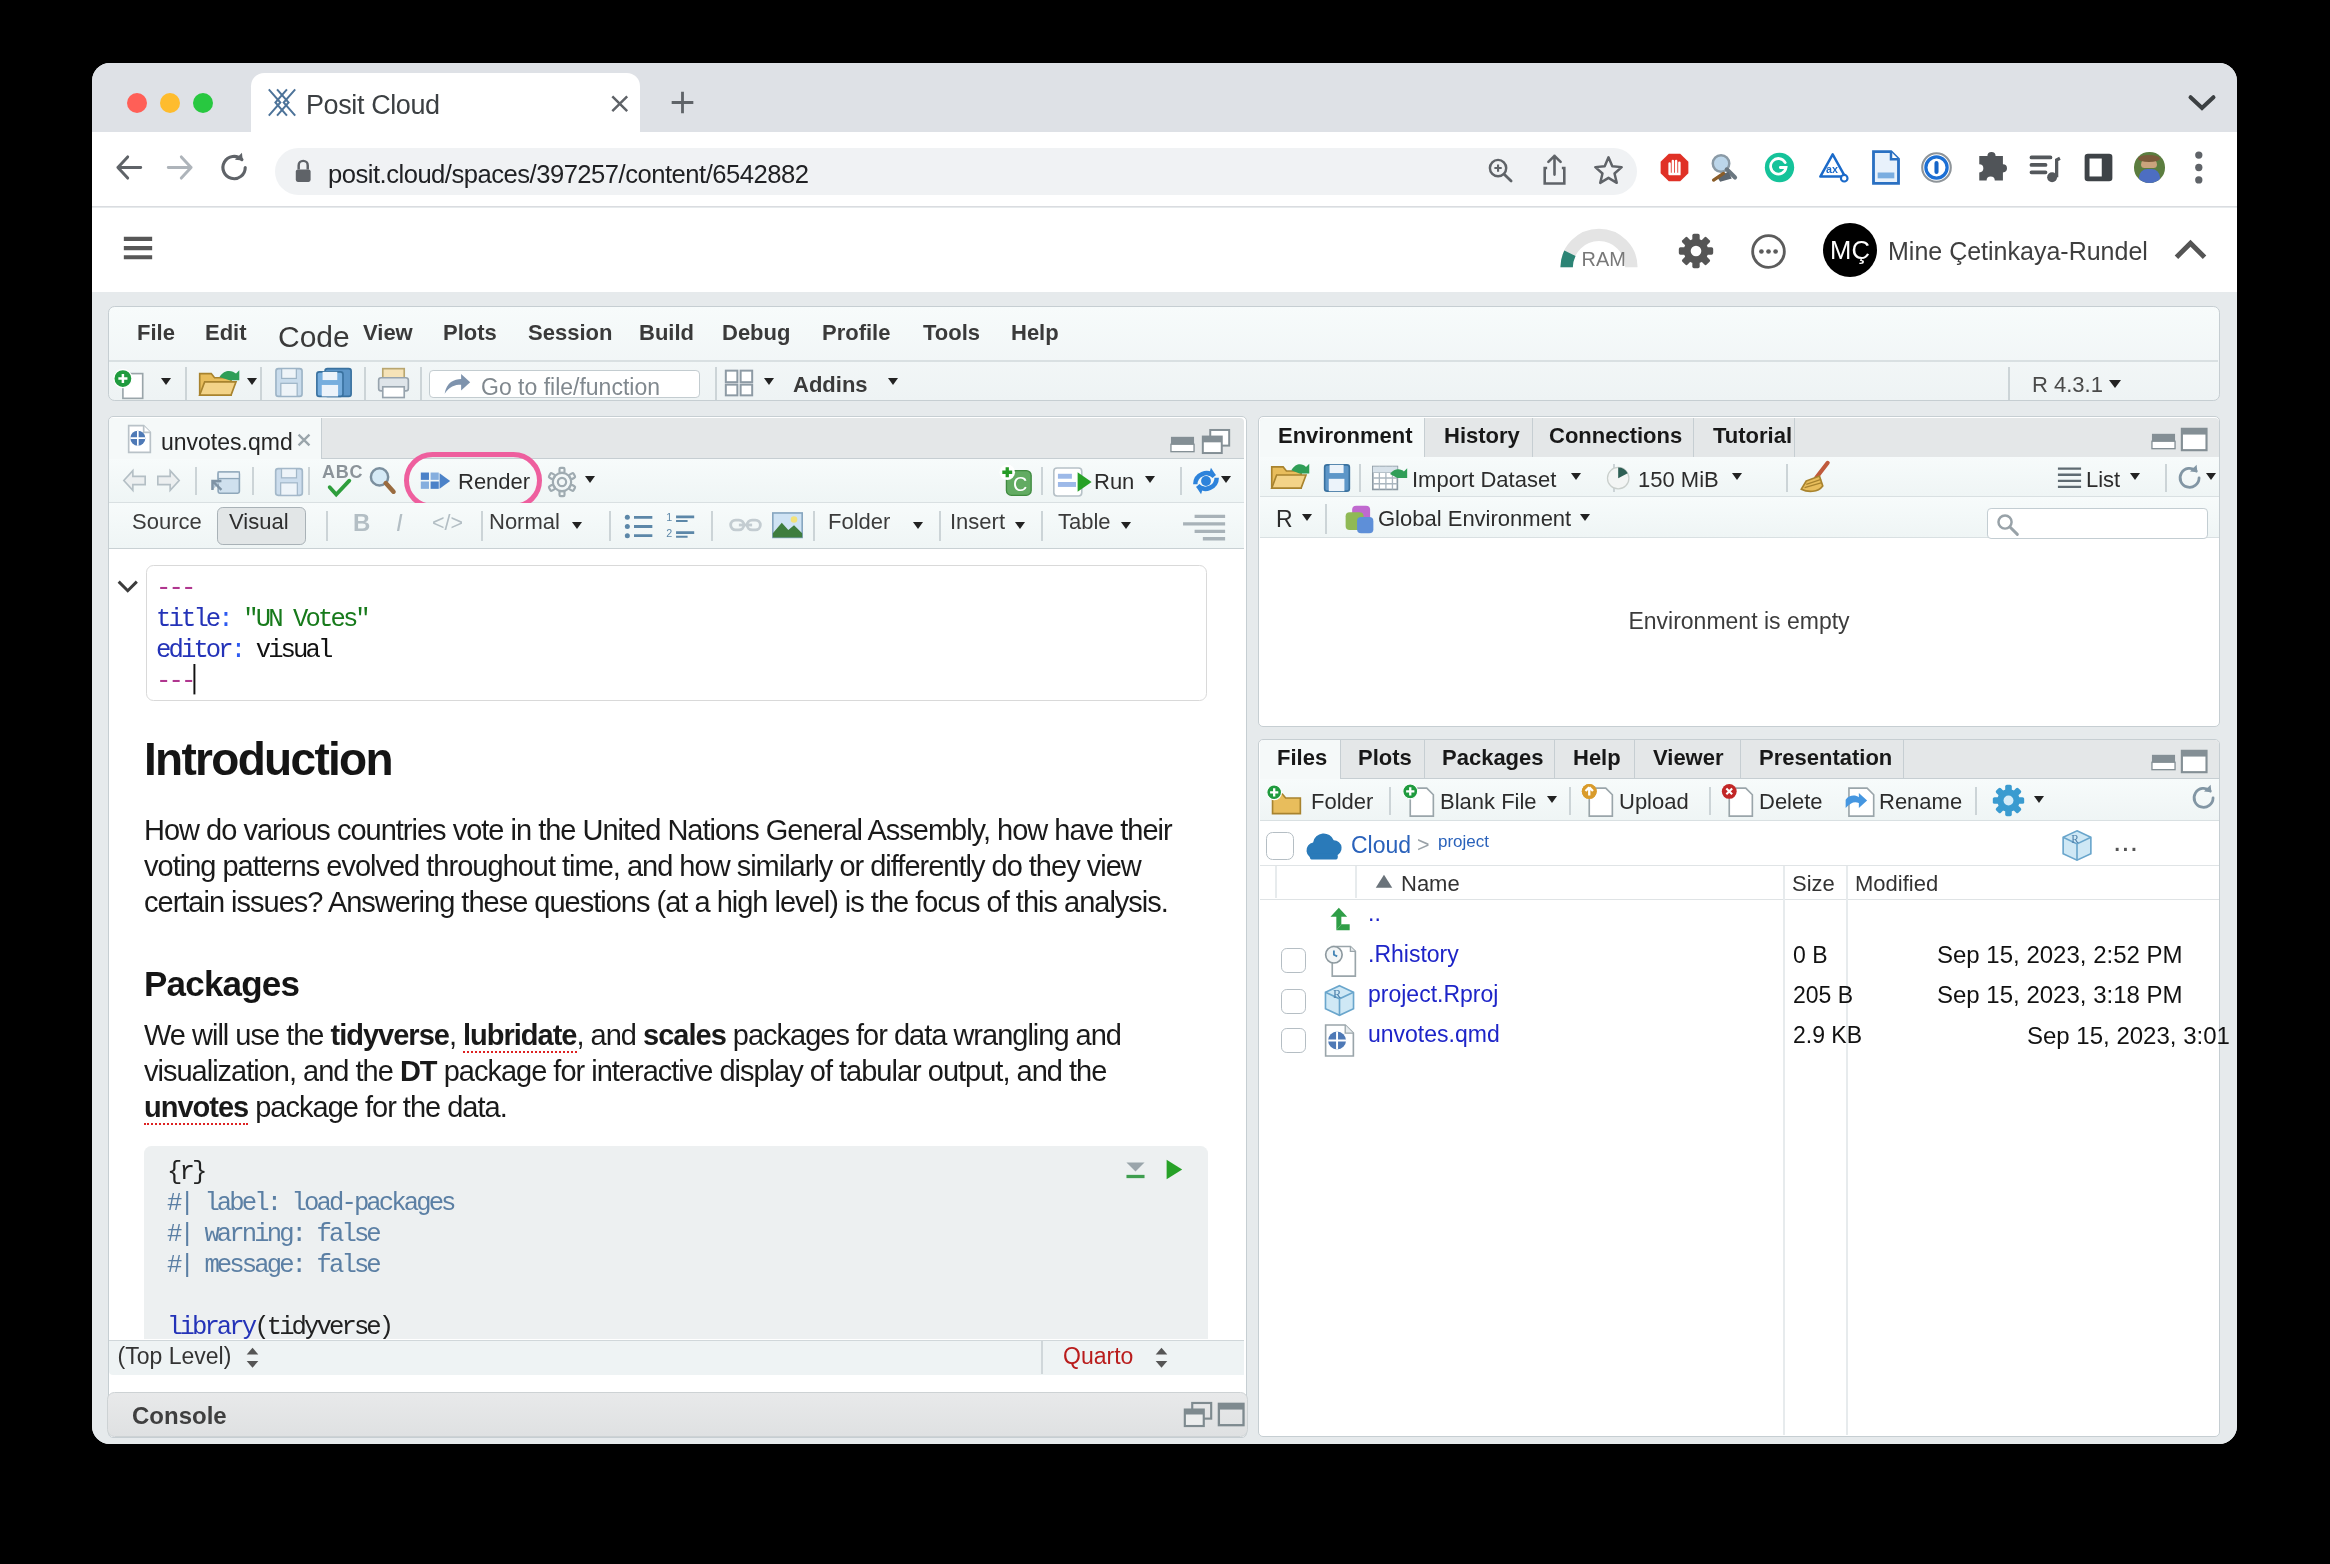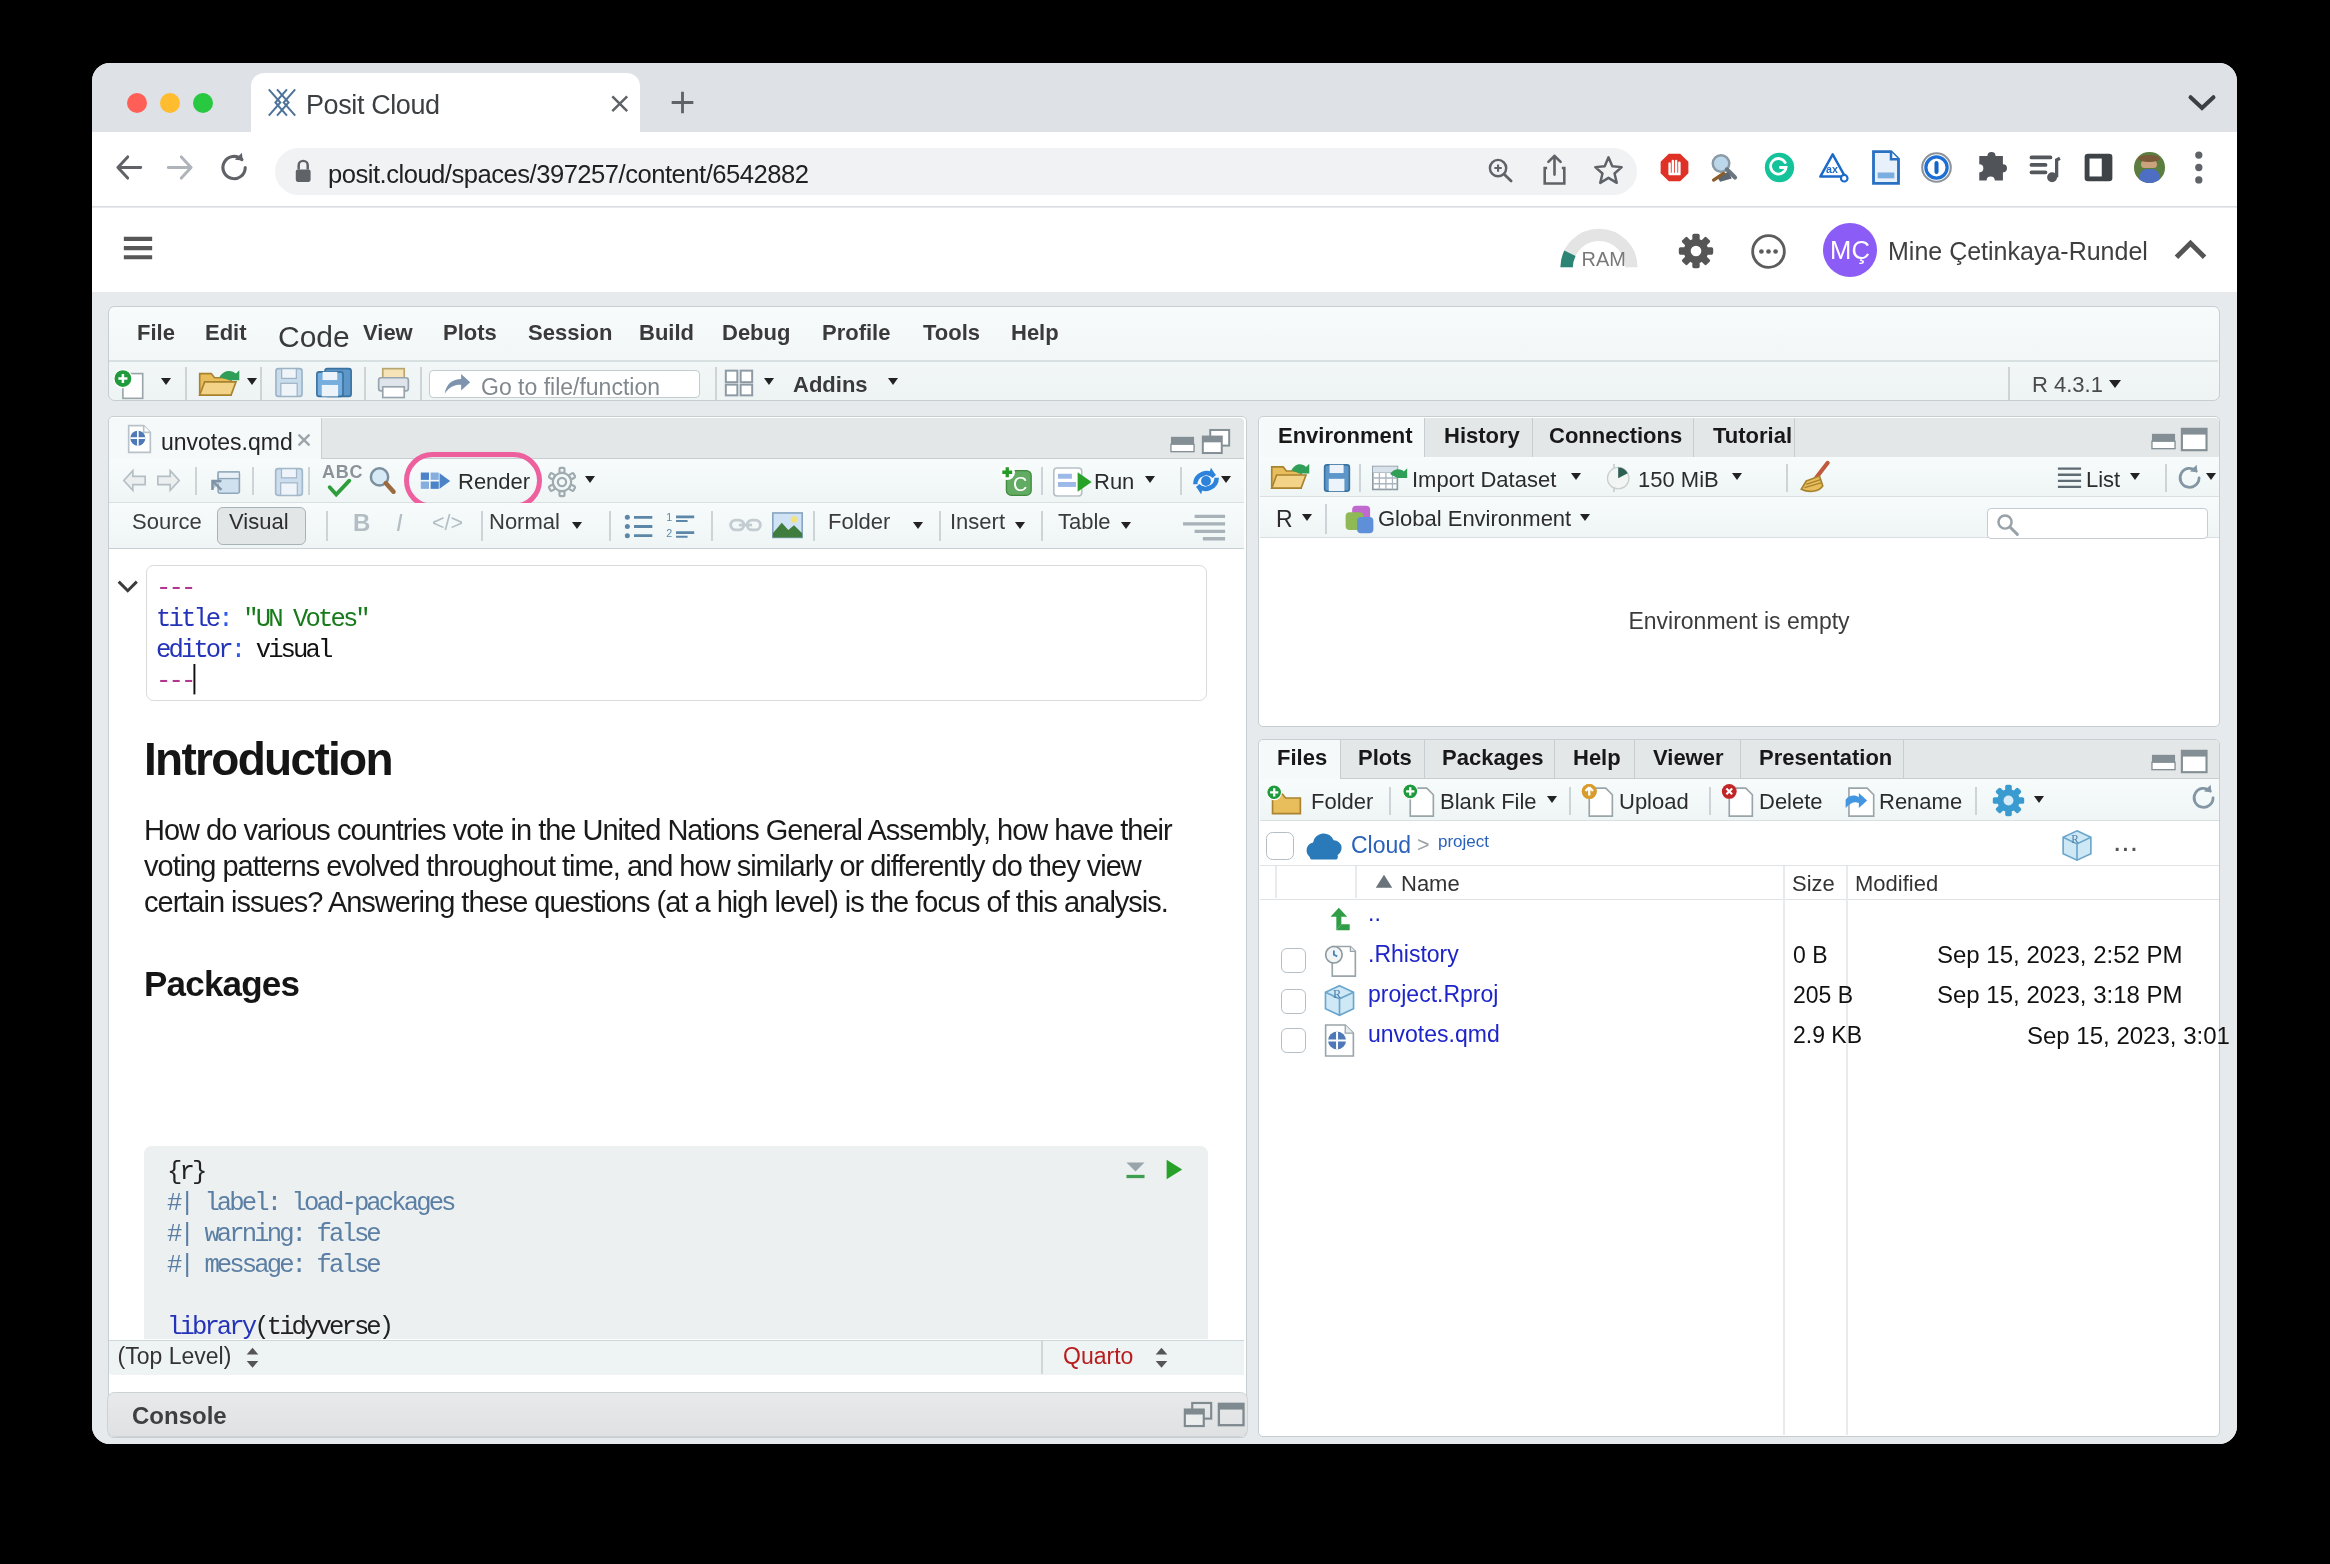--- a/index.html
+++ b/index.html
@@ -188,21 +188,21 @@
     </g>
     <circle cx="0" cy="0" r="6.5" fill="#fff"></circle>
   </svg>
 
   <svg class="abs" style="left:1659px;top:171px;" width="35" height="35" viewBox="0 0 42 42">
     <circle cx="21" cy="21" r="19" stroke="#5c5c5c" stroke-width="3.4" fill="none"></circle>
     <circle cx="12.5" cy="21" r="2.8" fill="#5c5c5c"></circle>
       <circle cx="21" cy="21" r="2.8" fill="#5c5c5c"></circle>
       <circle cx="29.5" cy="21" r="2.8" fill="#5c5c5c"></circle>
   </svg>
-  <div class="abs" style="left:1731px;top:160px;width:54px;height:54px;border-radius:50%;background:#8b5cf6;color:#fff;font-size:25.6px;text-align:center;line-height:54px;">MÇ</div>
+  <div class="abs" style="left:1731px;top:160px;width:54px;height:54px;border-radius:50%;background:#000000;color:#fff;font-size:25.6px;text-align:center;line-height:54px;">MÇ</div>
   <div class="abs t" style="left:1796px;top:174px;font-size:25px;color:#3f3f3f;">Mine Çetinkaya-Rundel</div>
   <svg class="abs" style="left:2081px;top:176px;" width="35" height="21.5" viewBox="0 0 42 26">
     <path d="M4 22 L21 5 L38 22" stroke="#555" stroke-width="6" fill="none"></path>
   </svg>
 
   <div class="abs" id="ide"></div>
 
   <div class="abs" style="left:15.7px;top:243px;width:2112px;height:95px;background:linear-gradient(#f7fbfb,#eef3f4);border:1.7px solid #c6ced2;border-radius:6.6px;box-sizing:border-box;"></div>
   <div class="abs" style="left:17.3px;top:297px;width:2109px;height:1.7px;background:#d9e0e2;"></div>
   <div class="abs t" style="left:45px;top:257px;font-size:22px;font-weight:700;color:#3a3a3a;">File</div>
@@ -436,20 +436,21 @@
   <div class="abs" style="left:54px;top:502px;width:1061px;height:136px;border:1.7px solid #d9d9d9;border-radius:7.4px;box-sizing:border-box;"></div>
   <div class="abs t mono" style="left:64px;top:510px;">
     <div><span style="color:#b0368f;">---</span></div>
     <div><span style="color:#2433b8;">title</span><span style="color:#2d5af1;">:</span> <span style="color:#177a1b;">"UN Votes"</span></div>
     <div><span style="color:#2433b8;">editor</span><span style="color:#2d5af1;">:</span> <span style="color:#111;">visual</span></div>
     <div><span style="color:#b0368f;">---</span><span style="color:#111;">▏</span></div>
   </div>
   <div class="abs t" style="left:52px;top:669px;font-size:46px;font-weight:700;color:#151515;letter-spacing:-1.7px;">Introduction</div>
   <div class="abs t" style="left:52px;top:749px;font-size:29px;color:#1a1a1a;line-height:36px;letter-spacing:-1px;">How do various countries vote in the United Nations General Assembly, how have their<br>voting patterns evolved throughout time, and how similarly or differently do they view<br>certain issues? Answering these questions (at a high level) is the focus of this analysis.</div>
   <div class="abs t" style="left:52px;top:901px;font-size:35px;font-weight:700;color:#151515;letter-spacing:-0.8px;">Packages</div>
+  <div class="abs t" style="left:52px;top:954px;font-size:29px;color:#1a1a1a;line-height:36px;letter-spacing:-1px;">We will use the <b>tidyverse</b>, <b class="spell">lubridate</b>, and <b>scales</b> packages for data wrangling and<br>visualization, and the <b>DT</b> package for interactive display of tabular output, and the<br><b class="spell">unvotes</b> package for the data.</div>
   <div class="abs" style="left:52px;top:1083px;width:1064px;height:193px;background:#edf0f1;border-radius:7.4px 7.4px 0 0;"></div>
   <div class="abs t mono" style="left:75px;top:1094px;">
     <div style="color:#222;">{r}</div>
     <div style="color:#5b7fa4;">#| label: load-packages</div>
     <div style="color:#5b7fa4;">#| warning: false</div>
     <div style="color:#5b7fa4;">#| message: false</div>
     <div>&nbsp;</div>
     <div><span style="color:#2433b8;">library</span><span style="color:#222;">(tidyverse)</span></div>
   </div>
   <svg class="abs" style="left:1032px;top:1097px;" width="23" height="21.5" viewBox="0 0 28 26">

